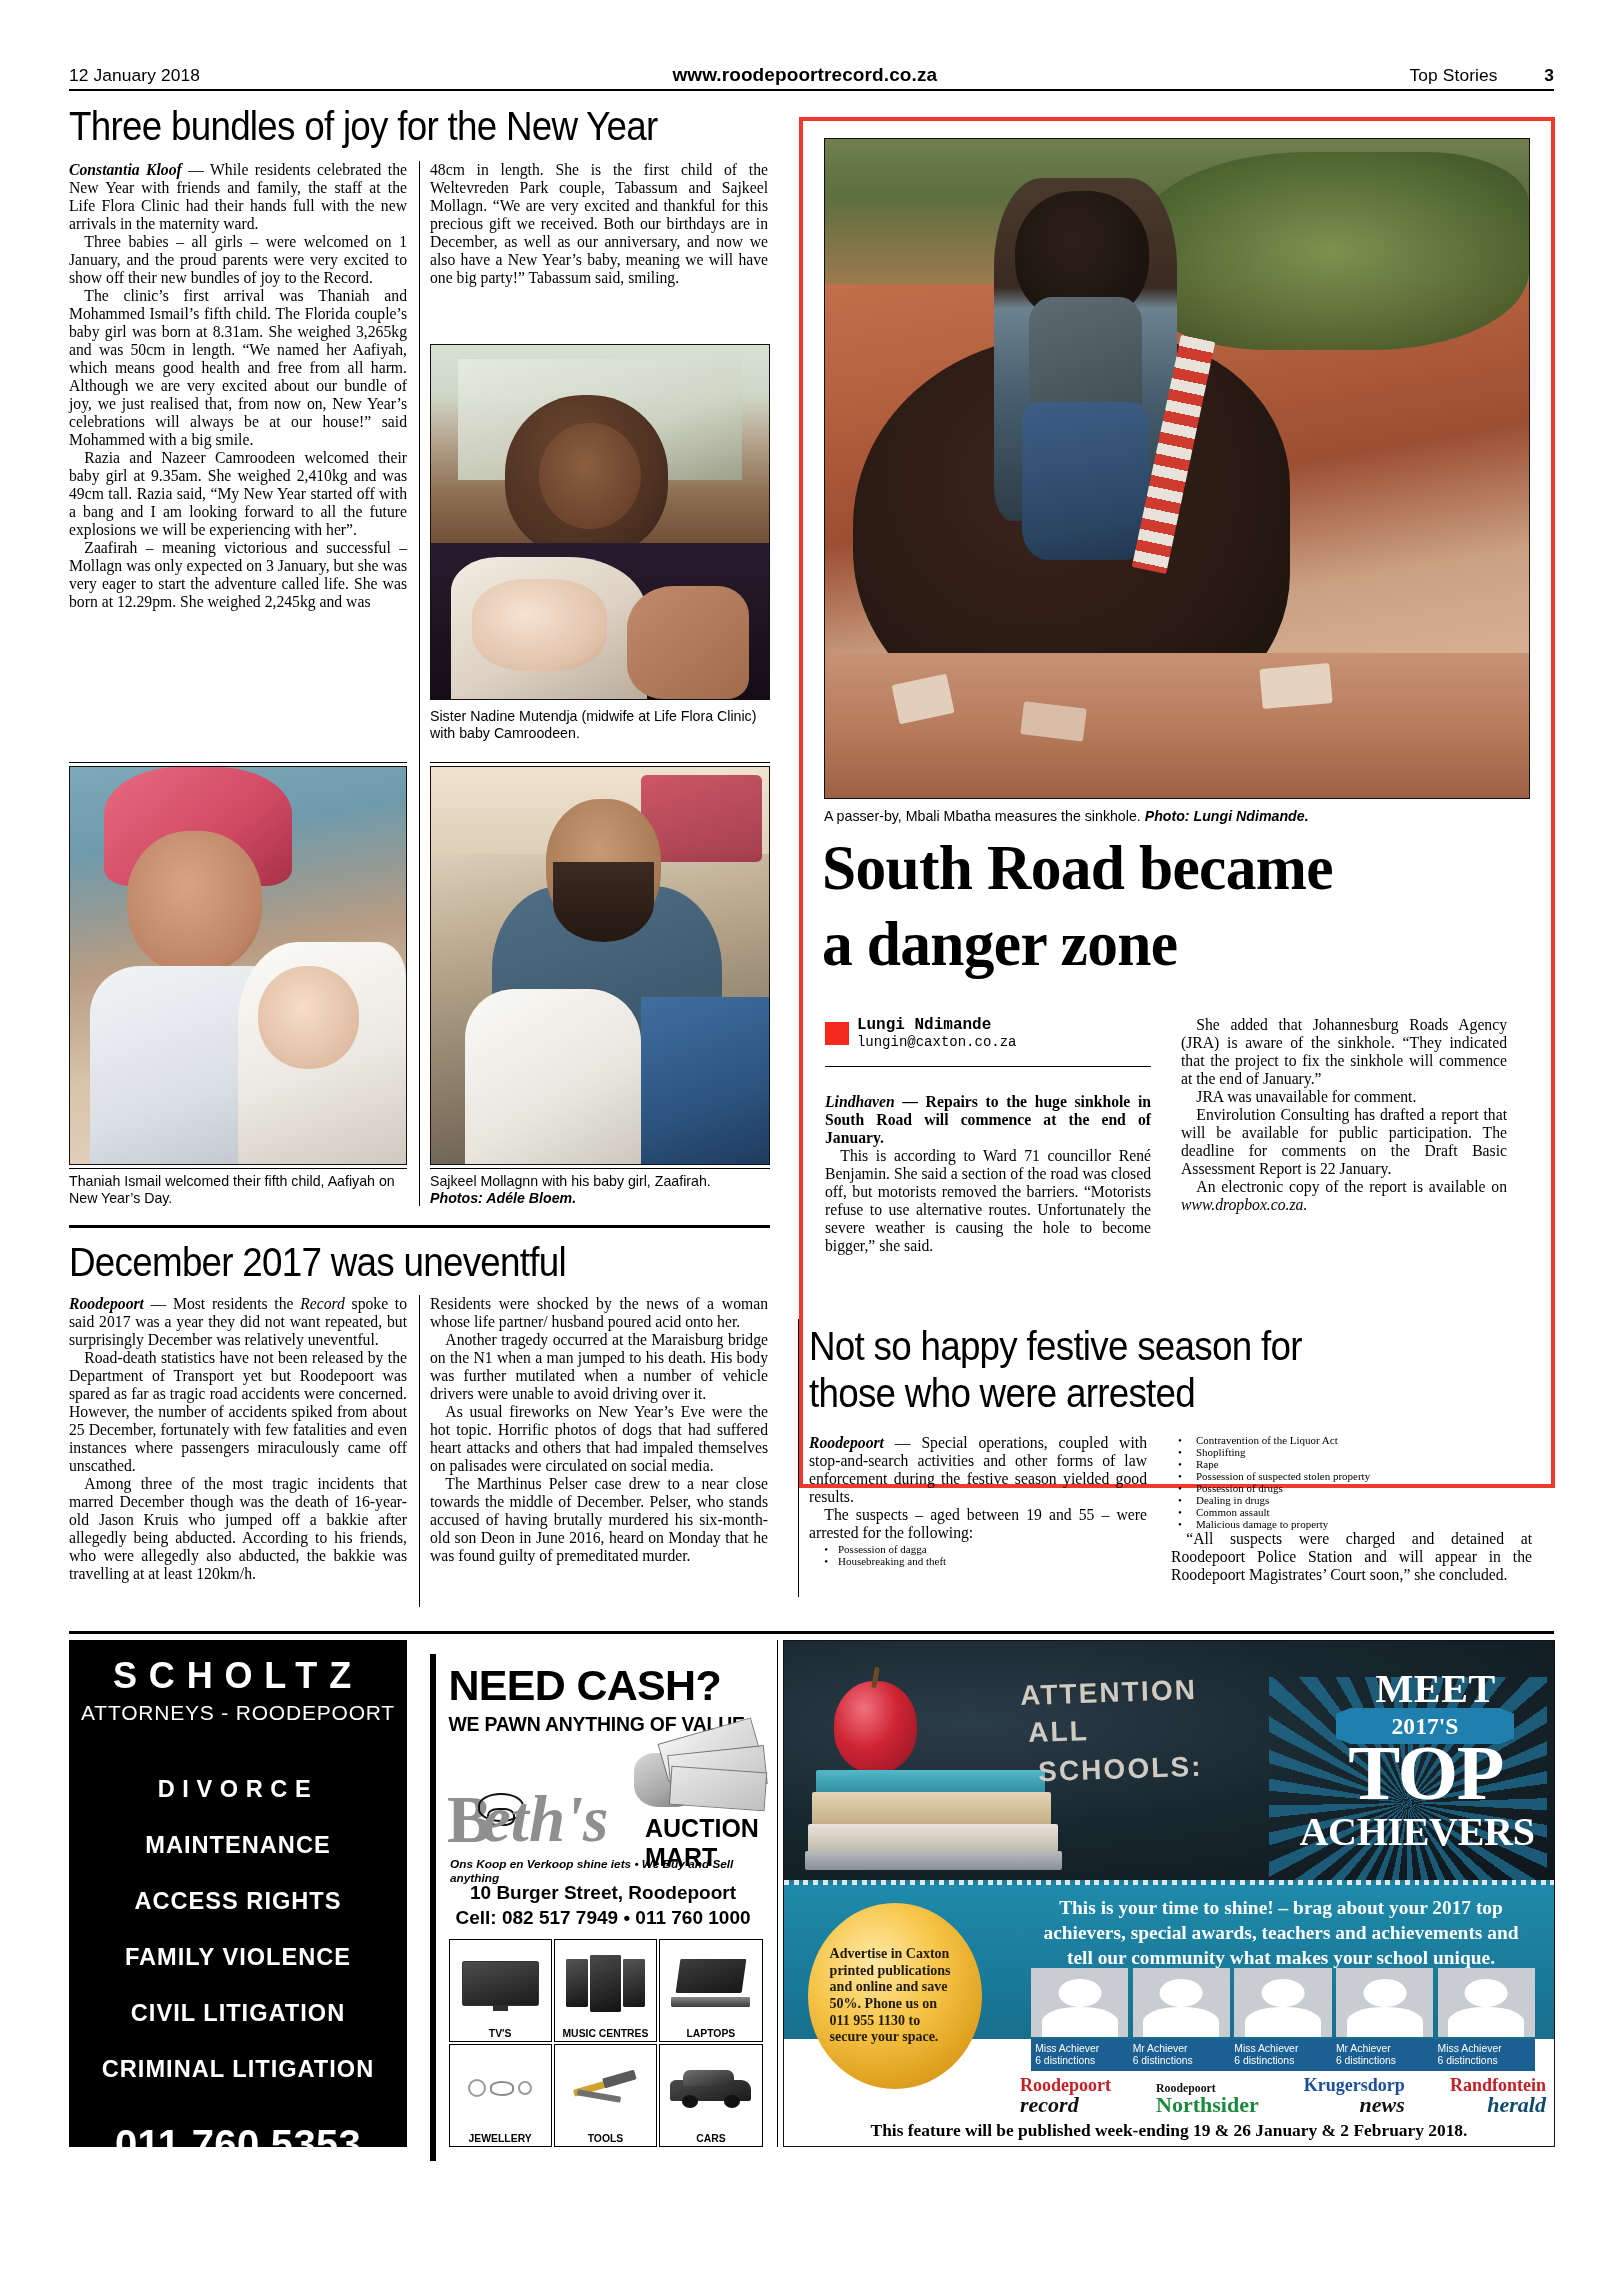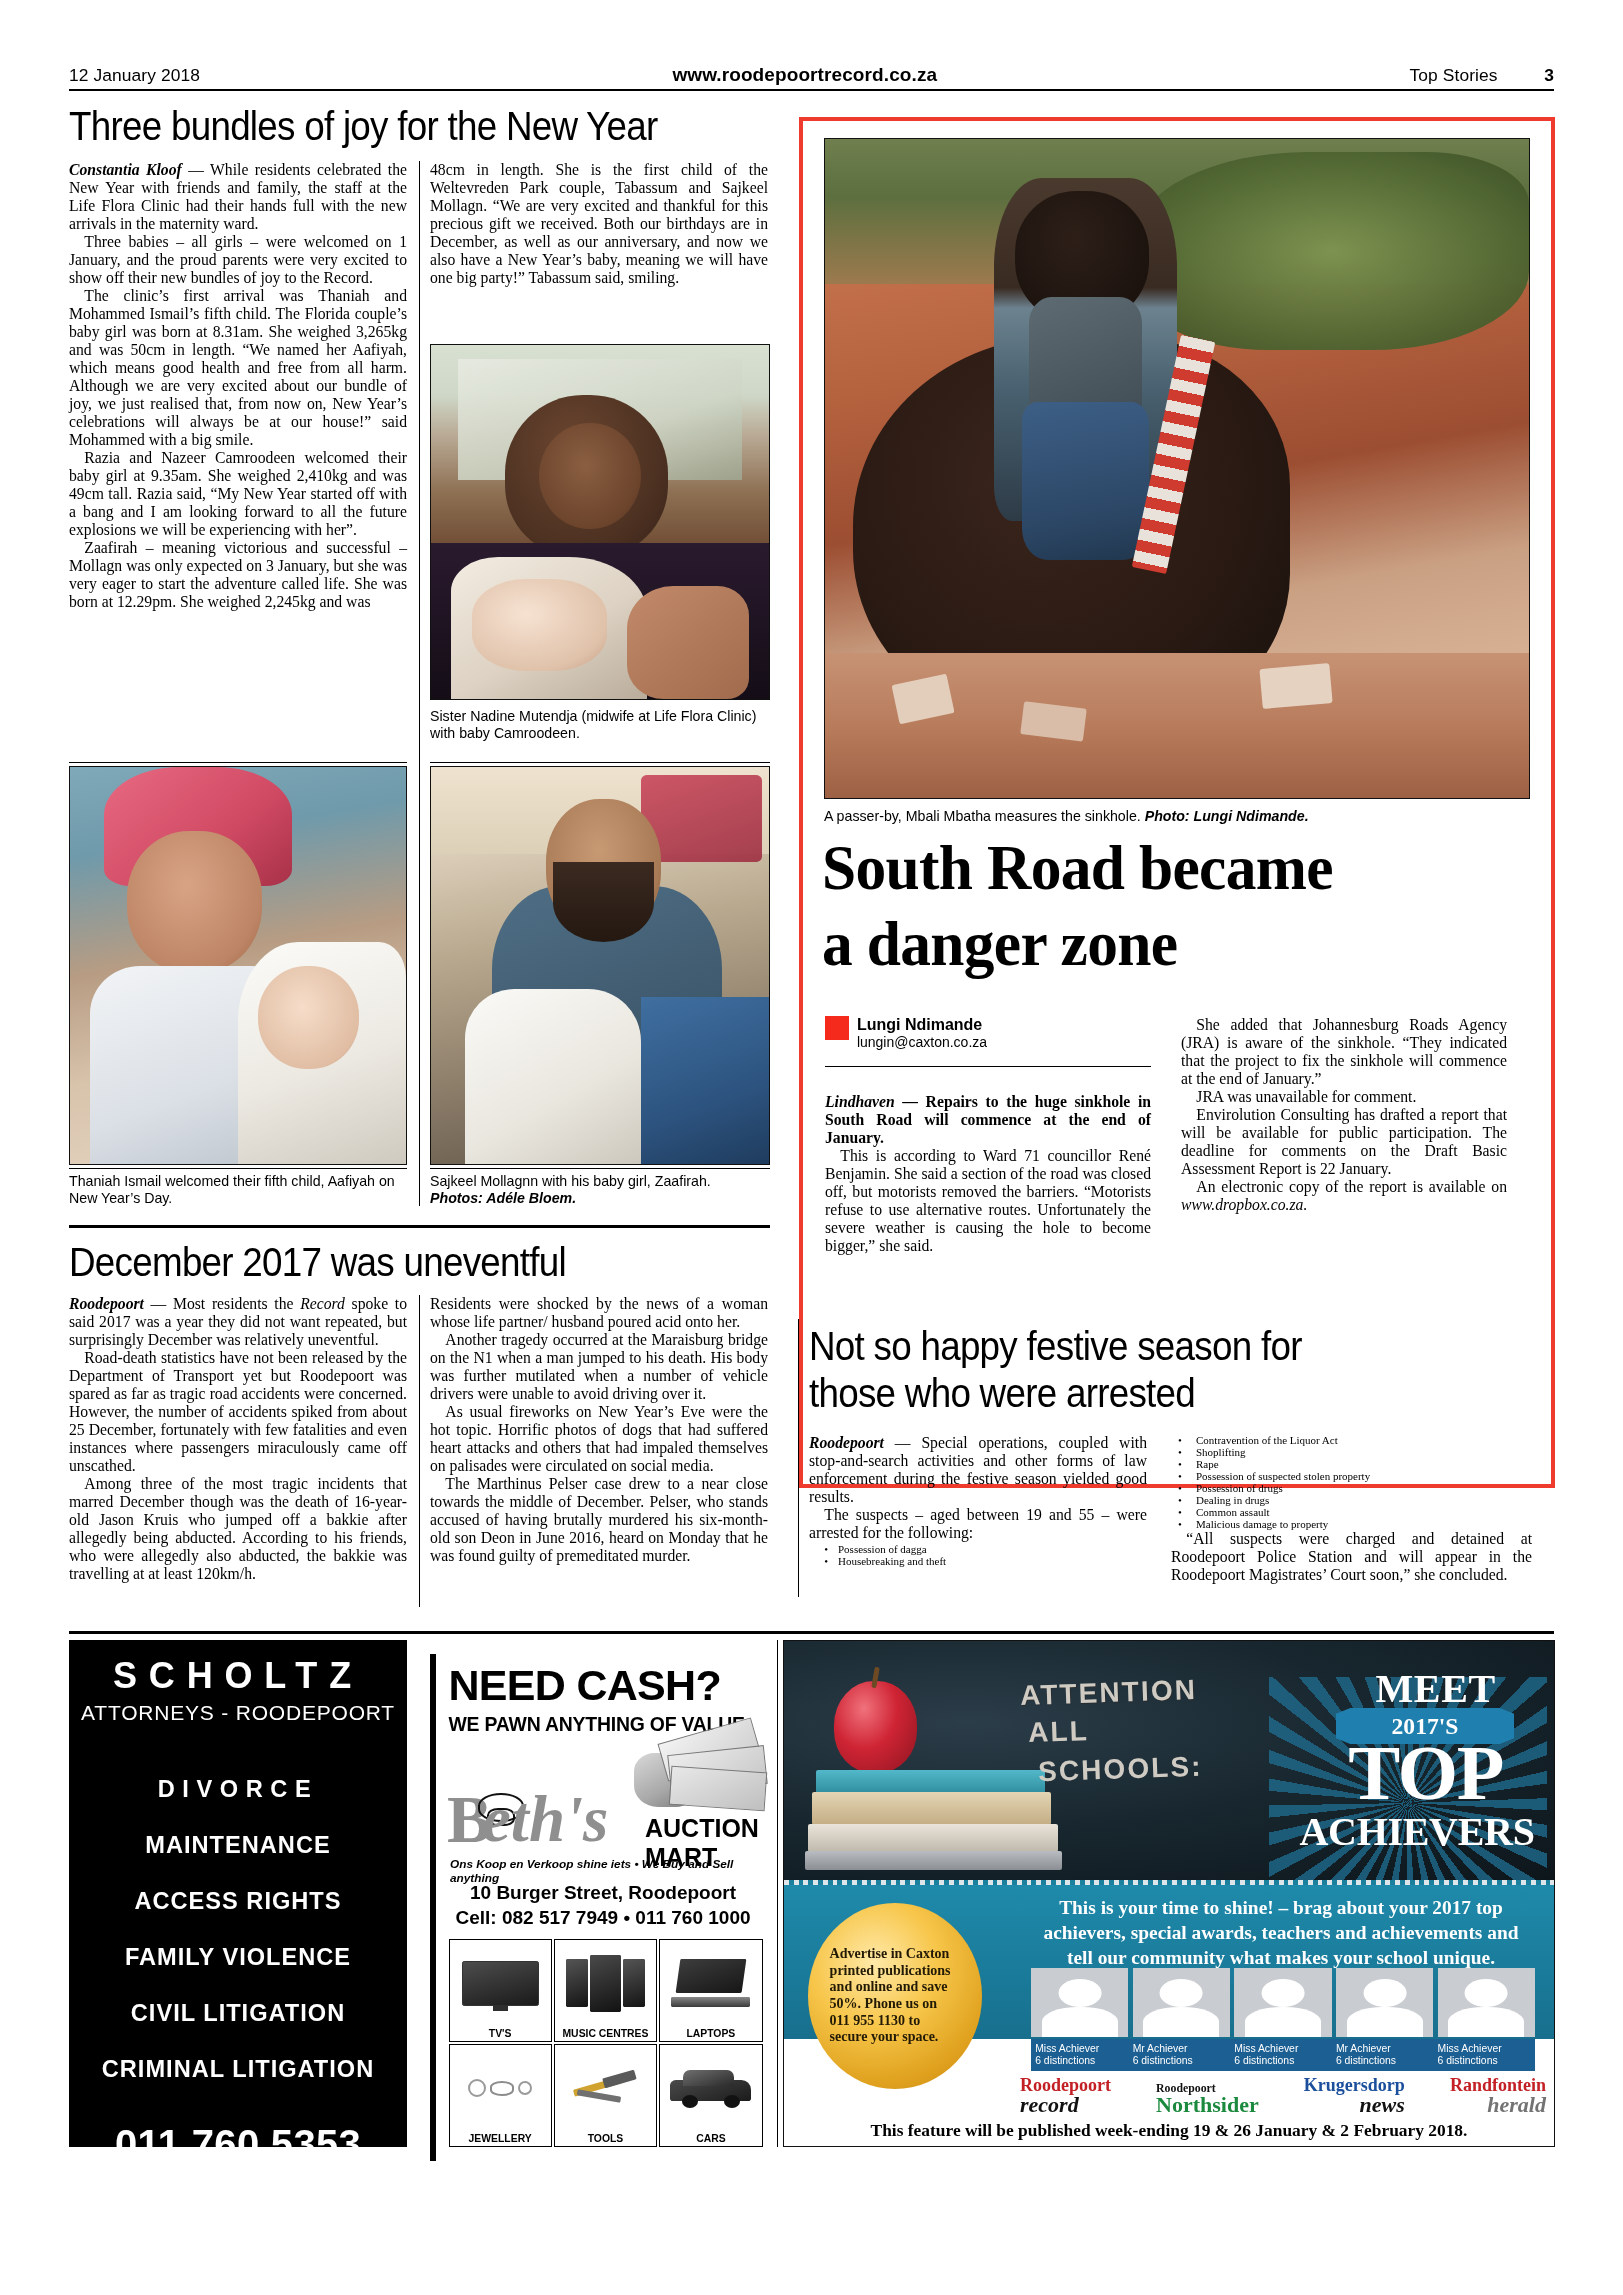--- a/index.html
+++ b/index.html
@@ -78,22 +78,22 @@
     position: absolute;
     left: 799px; top: 117px; width: 756px; height: 1371px;
     border: 4.2px solid #ef3b2d;
     background: #fff;
   }
   .byline-sq {
     width: 23.6px; height: 23.6px; background: #f5291c;
     flex: 0 0 23.6px; margin-right: 8.3px;
   }
   .byline {
-    display: flex; align-items: flex-start;
-    font-family: Liberation Sans, sans-serif;
+    display: flex; align-items: center;
+    font-family: Liberation Mono, monospace;
   }
   .byline .nm { font-weight: 700; font-size: 16px; line-height: 18px; }
   .byline .em2 { font-size: 14px; line-height: 16.7px; }
 
   
   .ad { position: absolute; overflow: hidden; }
   .scholtz {
     background: #000; color: #fff;
     font-family: "Liberation Sans", sans-serif;
     text-align: center;
@@ -569,21 +569,21 @@
       <div style="position:relative;">
         <div style="font-family:'Liberation Serif',serif;font-weight:700;font-size:11.8px;color:#111;line-height:12.5px;">Roodepoort</div>
         <div style="font-family:'Liberation Serif',serif;font-weight:700;font-size:22px;color:#1c8a3e;line-height:22px;">Northsider</div>
       </div>
       <div style="position:relative;">
         <div style="font-family:'Liberation Serif',serif;font-weight:700;font-size:18px;color:#1b4f9c;line-height:16.7px;">Krugersdorp</div>
         <div style="font-family:'Liberation Serif',serif;font-style:italic;font-weight:700;font-size:22px;color:#111;line-height:22px;text-align:right;">news</div>
       </div>
       <div style="position:relative;">
         <div style="font-family:'Liberation Serif',serif;font-weight:700;font-size:18px;color:#c32026;line-height:16.7px;">Randfontein</div>
-        <div style="font-family:'Liberation Serif',serif;font-style:italic;font-weight:700;font-size:22px;color:#737373;line-height:22px;text-align:right;">herald</div>
+        <div style="font-family:'Liberation Serif',serif;font-style:italic;font-weight:700;font-size:22px;color:#0c4a6e;line-height:22px;text-align:right;">herald</div>
       </div>
     </div>
 
     <div style="position:absolute;left:0;top:479px;width:100%;text-align:center;
          font-family:'Liberation Serif',serif;font-weight:700;font-size:17.4px;">This feature will be published week-ending 19 &amp; 26 January &amp; 2 February 2018.</div>
   </div>
 
   <div class="vr" style="left:777px; top:1640px; height:507px;"></div>
 
 </div>

